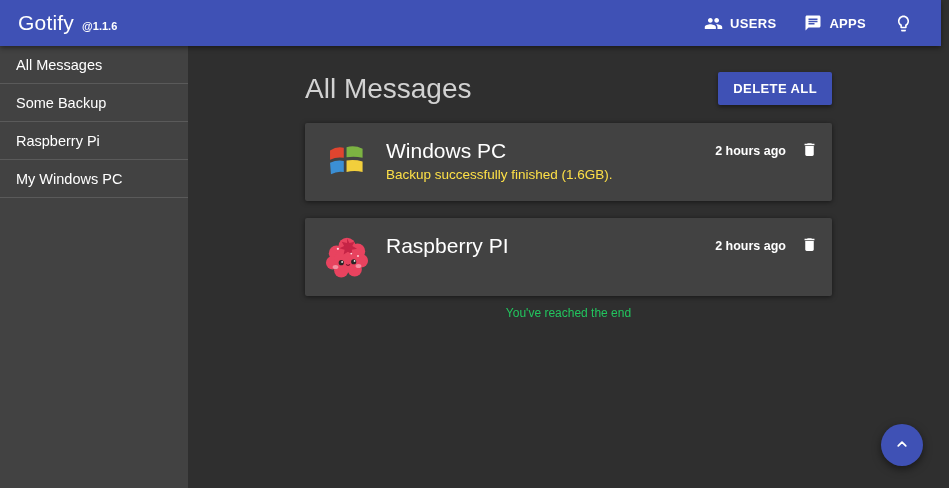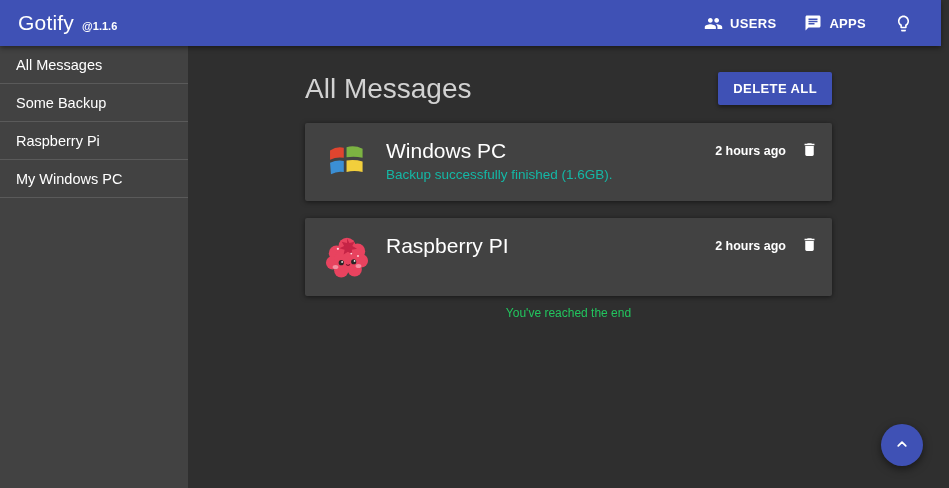--- a/index.html
+++ b/index.html
@@ -63,21 +63,21 @@
     background:#424242; border-radius:2px;
     box-shadow:0 1px 5px rgba(0,0,0,0.55);
     min-height:78px;
     padding:15px 14px 15px 20px;
     display:flex; align-items:flex-start;
   }
   .card + .card { margin-top:17px; }
   .app-icon { width:44px; height:46px; flex:0 0 44px; margin-right:17px; display:flex; align-items:center; justify-content:center; }
   .msg-text { flex:1; min-width:0; padding-top:1px; }
   .msg-title { font-size:21px; font-weight:400; color:#fff; margin:0 0 5px 0; line-height:1.1; }
-  .msg-body { font-size:13.5px; color:#14b8a6; margin:0; line-height:1.2; }
+  .msg-body { font-size:13.5px; color:#fde047; margin:0; line-height:1.2; }
   .msg-right { display:flex; align-items:flex-end; gap:15px; padding-top:2px; }
   .msg-time { font-size:12.5px; font-weight:bold; color:#fff; white-space:nowrap; line-height:16px; }
   .trash-btn { background:none; border:none; padding:0; cursor:pointer; line-height:0; }
 
   .end-text { text-align:center; color:#22c55e; font-size:12px; margin-top:10px; }
 
   
   .fab {
     position:absolute; right:26px; bottom:22px;
     width:42px; height:42px; border-radius:50%;

